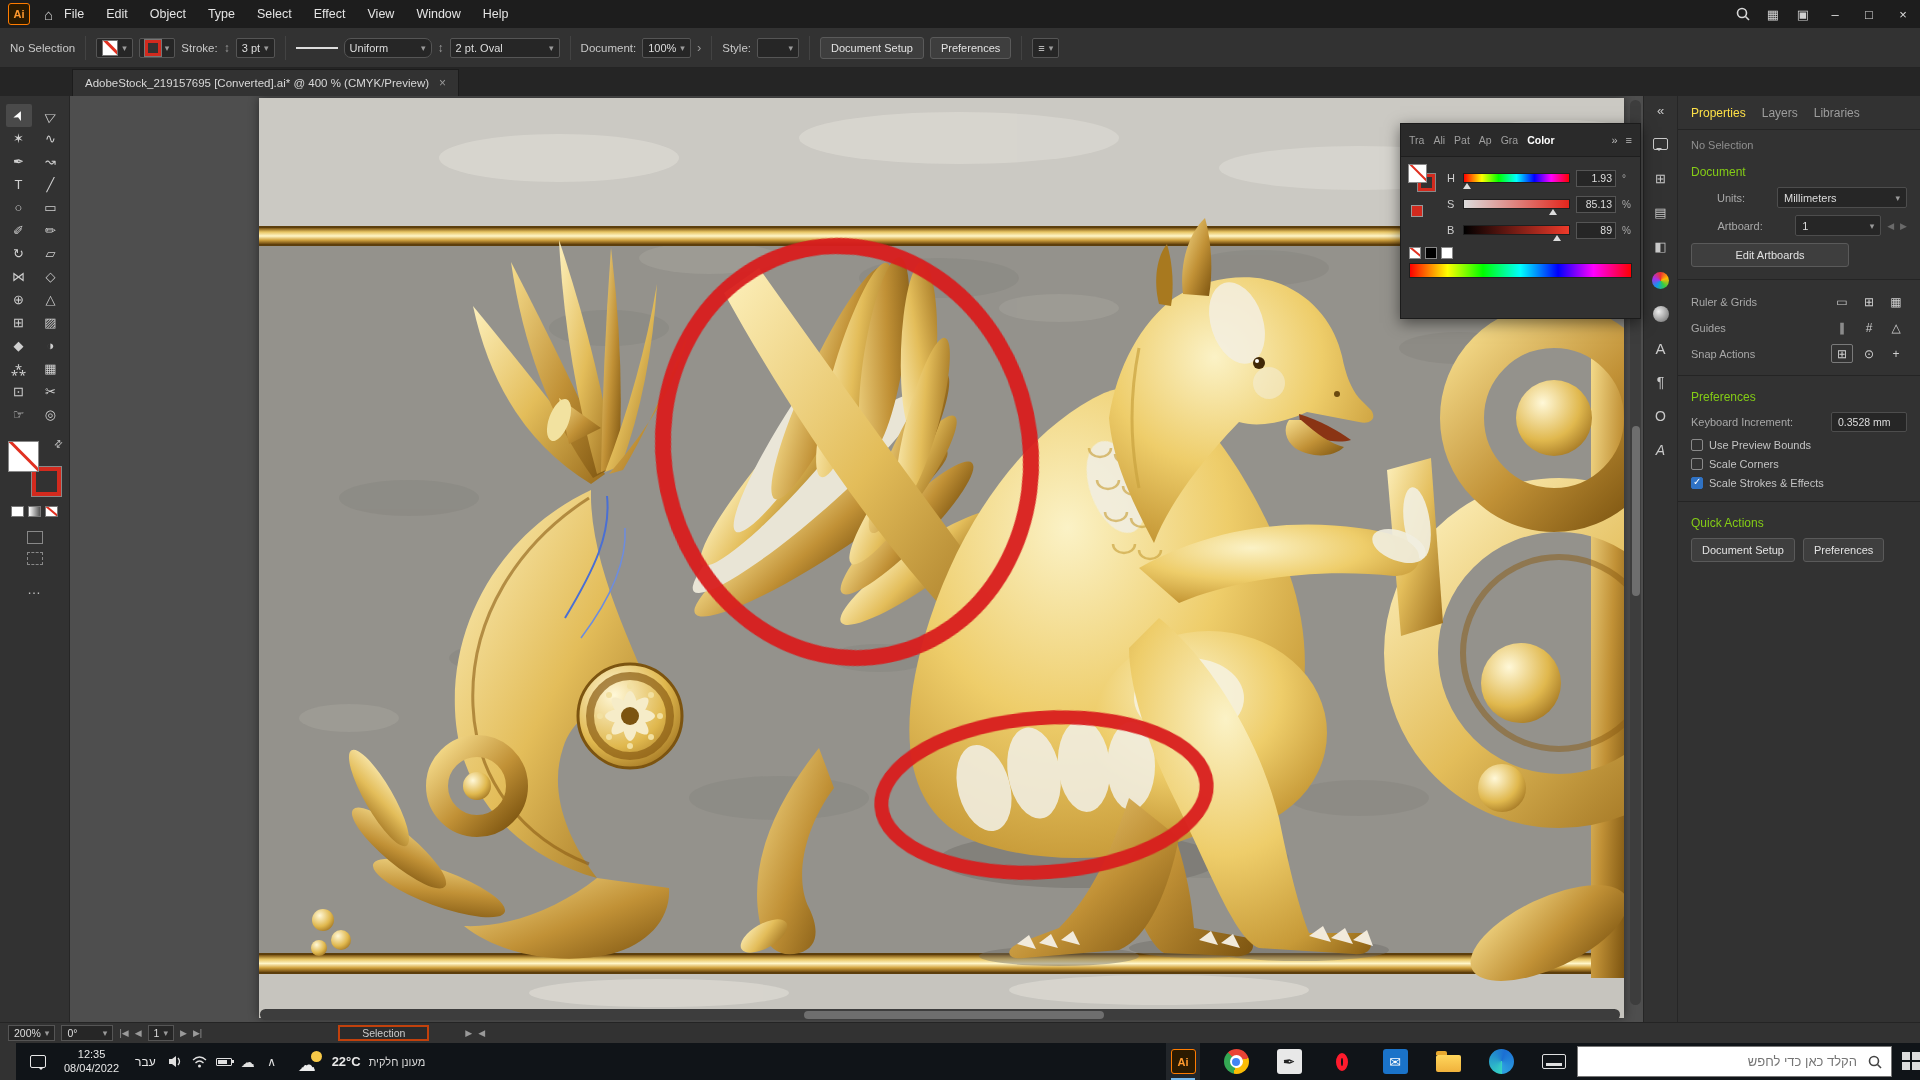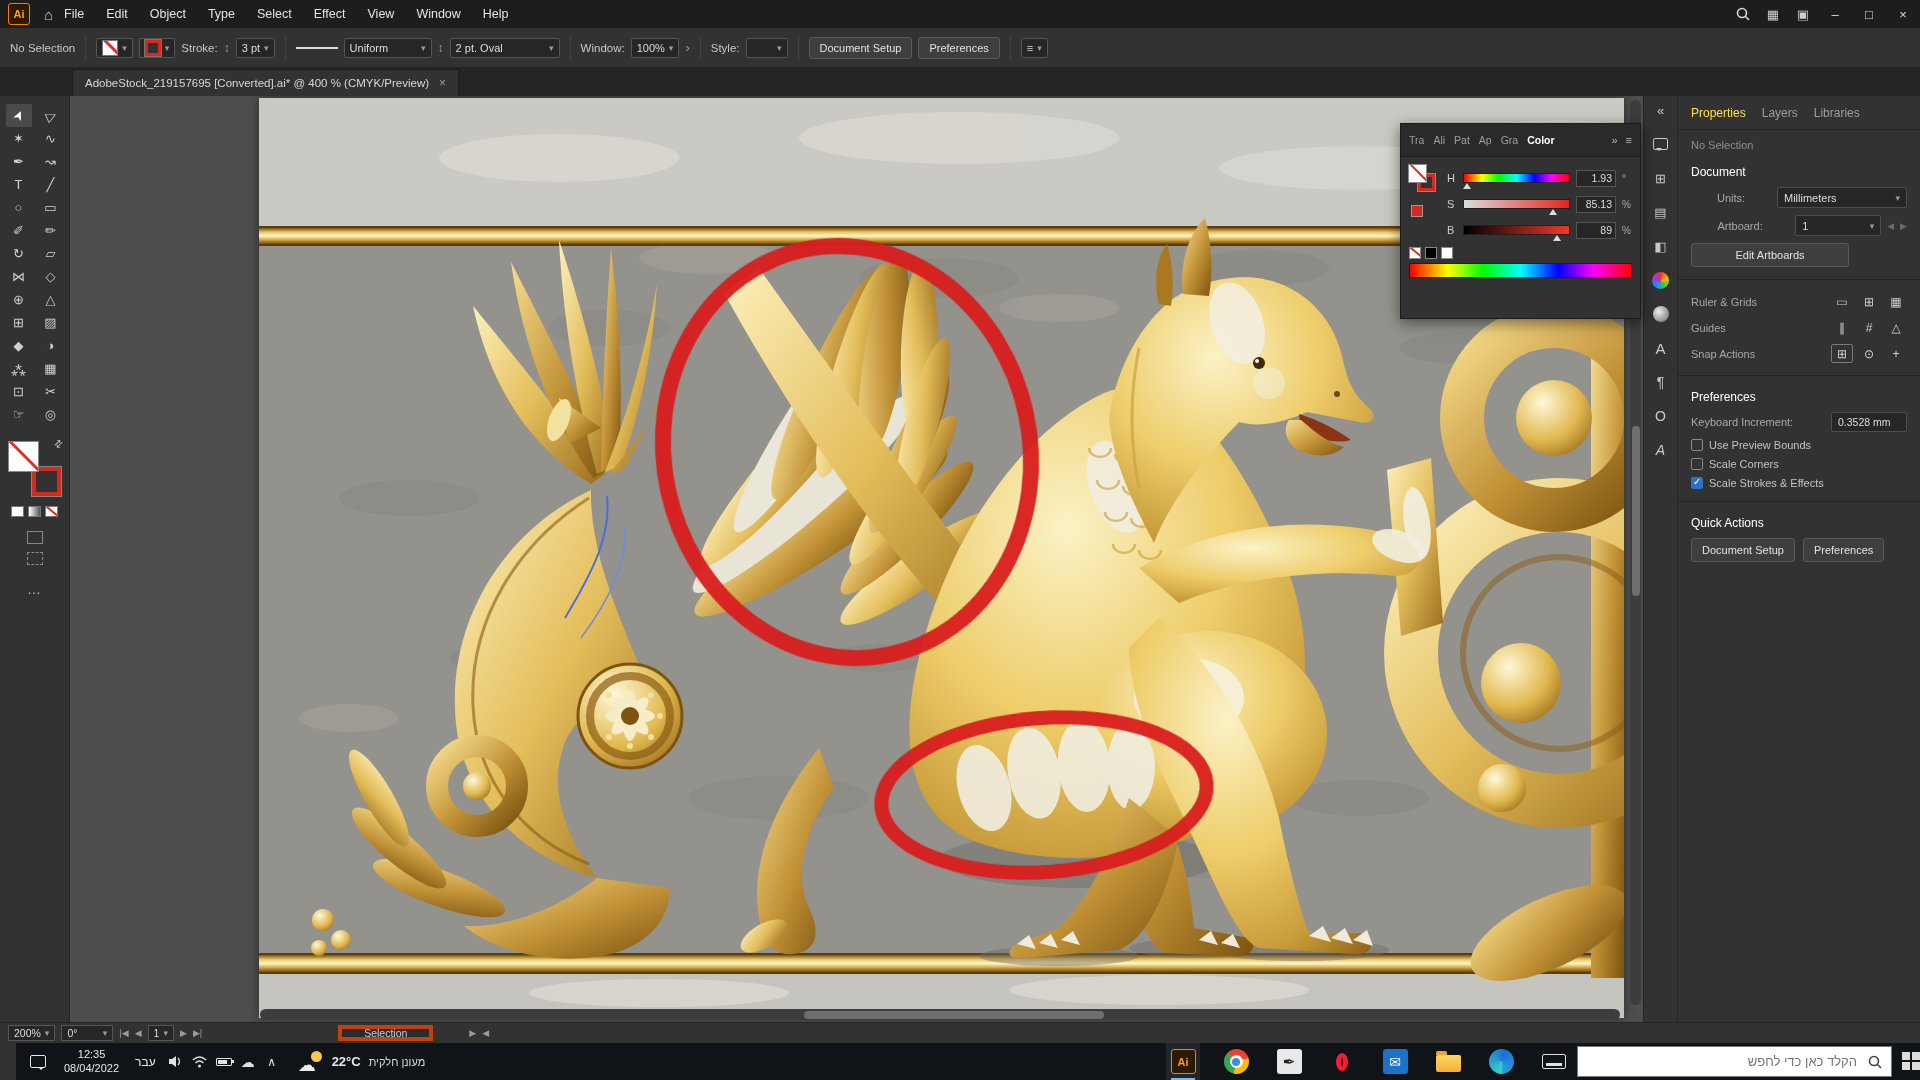--- a/index.html
+++ b/index.html
@@ -98,41 +98,41 @@
   .bubble::after{content:"";position:absolute;bottom:-5px;left:2px;border:3px solid transparent;border-top-color:#c9c9c9;}
   .sphere{width:17px;height:17px;border-radius:50%;background:conic-gradient(#e33,#fb0,#3c4,#19e,#a3e,#e33);}
   .gradball{width:16px;height:16px;border-radius:50%;background:radial-gradient(circle at 35% 35%,#eee,#666);}
 
   
   #props{width:242px;height:100%;background:#323232;padding:0 13px;overflow:hidden;flex:none;}
   .pr-tabs{display:flex;gap:16px;height:34px;align-items:center;border-bottom:1px solid #242424;margin:0 -13px;padding:0 13px;}
   .pr-tab{font-size:12px;color:#9d9d9d;}
   .pr-tab.active{color:#fde047;}
   .pr-dim{color:#8f8f8f;font-size:11px;margin:9px 0 2px;}
-  .sec{color:#ffffff;font-size:12px;margin:14px 0 8px;}
+  .sec{color:#84cc16;font-size:12px;margin:14px 0 8px;}
   .prow{display:flex;align-items:center;margin:7px 0;gap:6px;}
   .plab{color:#a8a8a8;font-size:11px;}
   .plab.r{flex:1;text-align:center;}
   .ddl{height:21px;background:#262626;border:1px solid #4d4d4d;border-radius:2px;display:flex;align-items:center;justify-content:space-between;padding:0 6px;color:#ddd;font-size:11px;}
   .pbtn{height:24px;background:#3e3e3e;border:1px solid #5a5a5a;border-radius:3px;color:#e2e2e2;font-size:11px;display:flex;align-items:center;justify-content:center;padding:0 10px;}
   .icon-group{margin-left:auto;display:flex;gap:5px;}
   .pic{width:22px;height:19px;display:flex;align-items:center;justify-content:center;color:#cfcfcf;font-size:12px;border:1px solid transparent;border-radius:2px;}
   .pic.boxed{border-color:#7a7a7a;}
   hr.pdiv{border:none;border-top:1px solid #242424;margin:12px -13px;}
   .chk{width:12px;height:12px;border:1px solid #8a8a8a;border-radius:2px;position:relative;flex:none;}
   .chk.checked{background:#2f72c4;border-color:#2f72c4;}
   .chk.checked::after{content:"✓";position:absolute;left:1px;top:-2px;color:#fff;font-size:10px;}
   .chklab{color:#c3c3c3;font-size:11px;}
   .valbox{height:20px;background:#262626;border:1px solid #4d4d4d;border-radius:2px;color:#ddd;font-size:10.5px;display:flex;align-items:center;padding:0 6px;}
 
   
   #appstatus{position:absolute;left:0;top:1022px;width:1920px;height:21px;background:#323232;border-top:1px solid #242424;display:flex;align-items:center;gap:6px;padding:0 8px;font-size:10.5px;}
   .st-box{height:16px;background:#262626;border:1px solid #555;display:flex;align-items:center;gap:4px;padding:0 5px;color:#ddd;}
   .st-ic{color:#9a9a9a;font-size:9px;}
-  .st-status{height:16px;border:4px solid #c2410c;background:#2b2b2b;color:#ccc;display:flex;align-items:center;padding:0 22px;margin-left:130px;}
+  .st-status{height:16px;border:2px solid #c2410c;background:#2b2b2b;color:#ccc;display:flex;align-items:center;padding:0 22px;margin-left:130px;}
 
   
   #taskbar{position:absolute;left:16px;top:1043px;width:1920px;height:37px;background:#101418;display:flex;align-items:center;color:#e8e8e8;}
   .tb-group{display:flex;align-items:center;height:100%;}
   .ic-ac{width:16px;height:13px;border:1.5px solid #e8e8e8;border-radius:2px;position:relative;margin:0 10px 0 14px;}
   .ic-ac::after{content:"";position:absolute;bottom:-6px;right:1px;border:3px solid transparent;border-top-color:#e8e8e8;}
   .clock{font-size:11px;line-height:1.25;text-align:center;padding:0 8px;}
   .lang{font-size:12px;padding:0 8px;}
   .tray-ic{width:24px;height:37px;display:flex;align-items:center;justify-content:center;color:#e0e0e0;font-size:12px;}
   .batt{width:16px;height:8px;border:1.2px solid #e0e0e0;border-radius:1px;position:relative;}
@@ -210,31 +210,31 @@
       <span class="chev">▾</span>
     </div>
     <span class="cb-label">Stroke:</span>
     <span class="chev" style="font-size:12px;">↕</span>
     <div class="cbox">
       <span>3 pt</span>
       <span class="chev">▾</span>
     </div>
     <div class="vsep"></div>
     <span class="line-prev"></span>
-    <div class="cbox" style="width:88px;justify-content:space-between;">
+    <div class="cbox" style="width:88px;justify-content:space-between;border-radius:7px;">
       <span>Uniform</span>
       <span class="chev">▾</span>
     </div>
     <span class="chev" style="font-size:12px;">↕</span>
     <div class="cbox" style="width:110px;justify-content:space-between;">
       <span>2 pt. Oval</span>
       <span class="chev">▾</span>
     </div>
     <div class="vsep"></div>
-    <span class="cb-label">Window:</span>
+    <span class="cb-label">Document:</span>
     <div class="cbox">
       <span>100%</span>
       <span class="chev">▾</span>
     </div>
     <span class="chev" style="font-size:13px;">›</span>
     <div class="vsep"></div>
     <span class="cb-label">Style:</span>
     <div class="cbox" style="width:42px;justify-content:flex-end;">
       <span class="chev">▾</span>
     </div>

